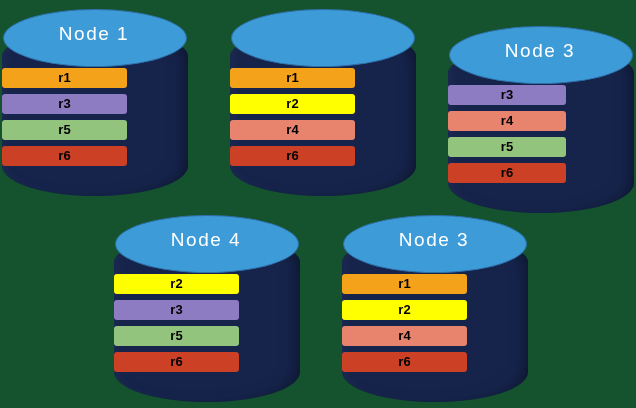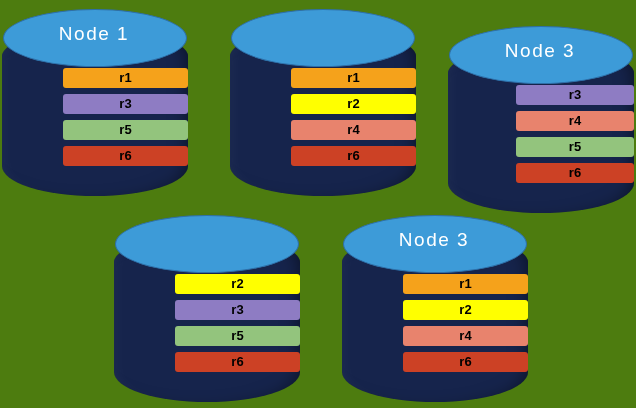--- a/index.html
+++ b/index.html
@@ -69,21 +69,21 @@
   }
 
   .replica-stack {
     position: absolute;
     left: 0;
     top: 62px;
     width: 186px;
     z-index: 5;
     display: flex;
     flex-direction: column;
-    align-items: flex-end;
+    align-items: flex-start;
     gap: 6px;
   }
 
   .replica {
     width: 125px;
     height: 20px;
     border-radius: 3px;
     color: #000000;
     font-size: 13px;
     font-weight: bold;
@@ -93,21 +93,21 @@
     line-height: 20px;
     box-sizing: border-box;
   }
 
   
   .node.slim .replica { width: 118px; }
 </style>
 </head>
 <body>
 
-<div id="diagram" style="background: #4d7c0f;">
+<div id="diagram" style="background: #14532d;">
     <div class="node" style="left: 2px; top: 6px;">
       <div class="node-body" style="background: rgb(22, 36, 76);"></div>
       <div class="node-top" style="background: rgb(61, 155, 216);"></div>
       <div class="node-label" style="color: rgb(255, 255, 255);">Node  1</div>
       <div class="replica-stack">
         <div class="replica" style="background: rgb(245, 162, 27);">r1</div>
         <div class="replica" style="background: rgb(142, 124, 195);">r3</div>
         <div class="replica" style="background: rgb(147, 196, 125);">r5</div>
         <div class="replica" style="background: rgb(204, 65, 37);">r6</div>
       </div>
@@ -129,20 +129,21 @@
       <div class="replica-stack">
         <div class="replica" style="background: rgb(142, 124, 195);">r3</div>
         <div class="replica" style="background: rgb(232, 131, 109);">r4</div>
         <div class="replica" style="background: rgb(147, 196, 125);">r5</div>
         <div class="replica" style="background: rgb(204, 65, 37);">r6</div>
       </div>
     </div>
     <div class="node" style="left: 114px; top: 212px;">
       <div class="node-body" style="background: rgb(22, 36, 76);"></div>
       <div class="node-top" style="background: rgb(61, 155, 216);"></div>
+      <div class="node-label" style="color: rgb(255, 255, 255);">Node  4</div>
       <div class="replica-stack">
         <div class="replica" style="background: rgb(255, 255, 0);">r2</div>
         <div class="replica" style="background: rgb(142, 124, 195);">r3</div>
         <div class="replica" style="background: rgb(147, 196, 125);">r5</div>
         <div class="replica" style="background: rgb(204, 65, 37);">r6</div>
       </div>
     </div>
     <div class="node" style="left: 342px; top: 212px;">
       <div class="node-body" style="background: rgb(22, 36, 76);"></div>
       <div class="node-top" style="background: rgb(61, 155, 216);"></div>

